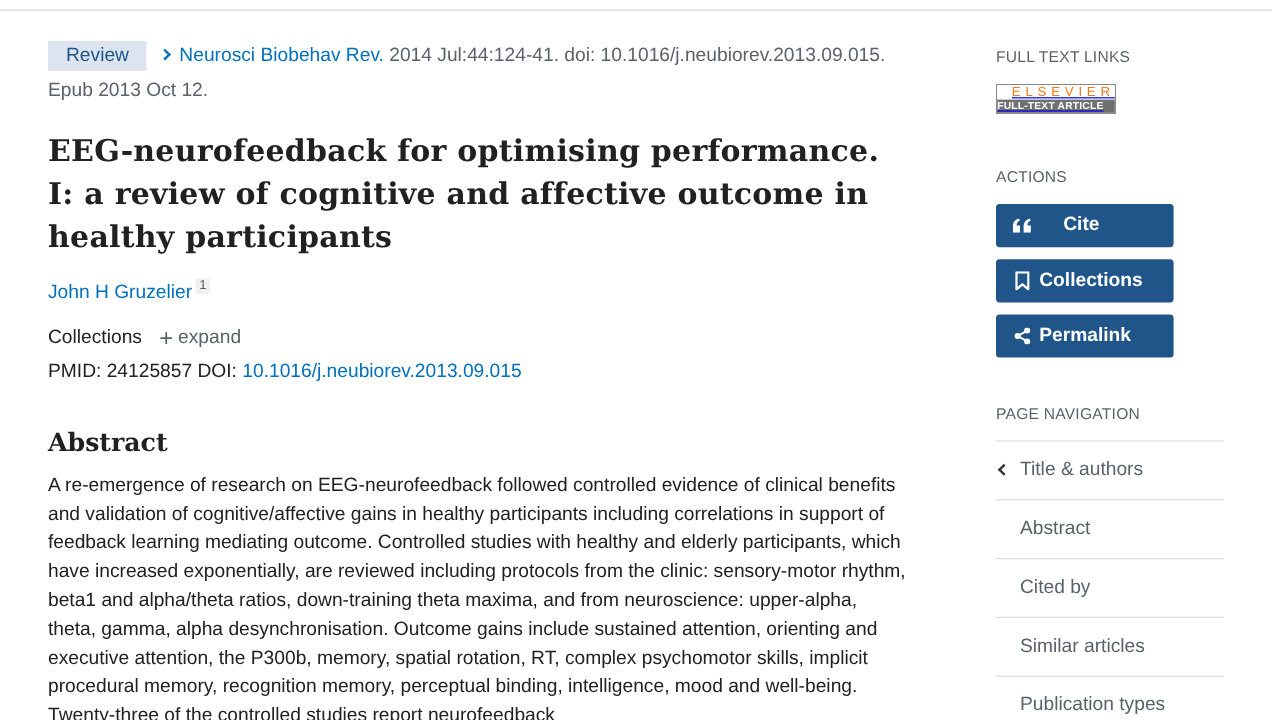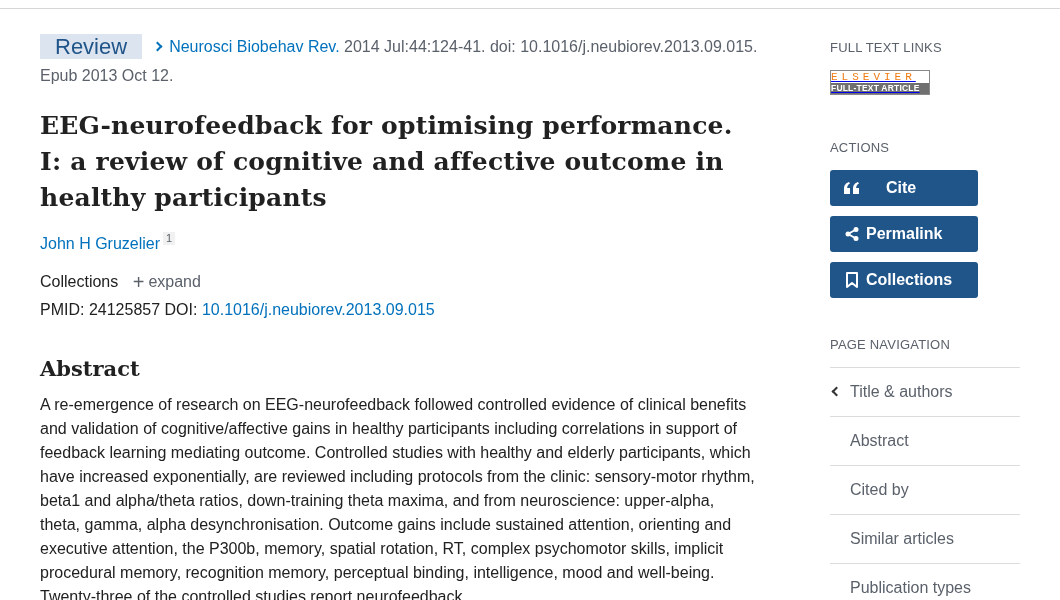--- a/index.html
+++ b/index.html
@@ -4,21 +4,21 @@
   <style>
     * { box-sizing: border-box; margin: 0; padding: 0; }
     html, body { width: 1060px; height: 600px; overflow: hidden; background: #ffffff; }
     body { font-family: "Liberation Sans", "DejaVu Sans", sans-serif; color: #212121; position: relative; }
 
     .top-rule { position: absolute; left: 0; top: 8px; width: 1060px; height: 1px; background: #d6d6d6; }
 
     .main { position: absolute; left: 40px; top: 32px; width: 720px; }
 
     .cit-line { font-size: 16px; line-height: 29px; color: #5b616b; }
-    .badge-review { display: inline-block; background: #dce4ef; color: #20558a; padding: 0 15px; height: 25px; line-height: 25px; font-size: 22px; vertical-align: top; margin-top: 2px; }
+    .badge-review { display: inline-block; background: #dce4ef; color: #20558a; padding: 0 15px; height: 25px; line-height: 25px; font-size: 16px; vertical-align: top; margin-top: 2px; }
     .journal-link { color: #0071bc; text-decoration: none; margin-left: 8px; }
     .chev-right { display: inline-block; width: 7px; height: 7px; border-right: 2px solid #0071bc; border-top: 2px solid #0071bc; transform: rotate(45deg); margin-right: 8px; position: relative; top: -2px; margin-left: 4px; }
 
     .title { font-family: "DejaVu Serif", "Liberation Serif", serif; font-weight: bold; font-size: 25px; line-height: 36px; color: #212121; margin-top: 18px; width: 720px; letter-spacing: 0.2px; }
 
     .authors { margin-top: 18px; font-size: 16px; line-height: 20px; }
     .author-link { color: #0071bc; text-decoration: none; }
     .aff-sup { display: inline-block; background: #f1f1f1; color: #5b616b; font-size: 11px; padding: 0 3px; line-height: 13px; vertical-align: top; margin-left: 3px; margin-top: -2px; }
 
     .affil-row { margin-top: 16px; font-size: 16px; line-height: 20px; color: #212121; }
@@ -29,21 +29,21 @@
     .ids-row .doi-label { margin-left: 0; }
     .doi-link { color: #0071bc; text-decoration: none; }
 
     .abstract-h { font-family: "DejaVu Serif", "Liberation Serif", serif; font-weight: bold; font-size: 21px; margin-top: 36px; color: #212121; }
     .abstract-text { margin-top: 12px; font-size: 16px; line-height: 24px; color: #212121; width: 716px; }
 
     .side { position: absolute; left: 830px; top: 40px; width: 190px; }
     .side-h { font-size: 13px; color: #5b616b; letter-spacing: 0.2px; text-transform: uppercase; }
 
     .elsevier { display: block; margin-top: 15px; width: 100px; height: 25px; border: 1px solid #888; background: #fff; }
-    .elsevier .top { height: 12px; line-height: 12px; text-align: left; font-family: Liberation Mono, monospace; color: #f07b13; font-size: 11px; letter-spacing: 4px; background: #fff; }
+    .elsevier .top { height: 12px; line-height: 12px; text-align: right; font-family: Liberation Sans, sans-serif; color: #f07b13; font-size: 11px; letter-spacing: 4px; background: #fff; }
     .elsevier .bot { height: 11px; line-height: 11px; background: #707070; color: #fff; font-size: 8.5px; font-weight: bold; letter-spacing: 0.2px; }
 
     .actions-h { margin-top: 45px; }
     .btn { display: flex; align-items: center; width: 148px; height: 36px; background: #20558a; color: #fff; border-radius: 3px; font-weight: bold; font-size: 16px; cursor: pointer; }
     .btn-cite { margin-top: 15px; }
     .btn-coll, .btn-perm { margin-top: 10px; }
     .btn .ico { width: 20px; margin-left: 12px; display: inline-flex; justify-content: center; align-items: center; }
     .btn-cite .lbl { margin-left: 24px; }
     .btn-coll .lbl, .btn-perm .lbl { margin-left: 4px; }
 
@@ -96,39 +96,39 @@
 
   <div class="btn btn-cite">
     <span class="ico">
       <svg width="16" height="12" viewBox="0 0 16 12">
           <path d="M0 12V7C0 3 2 1 5 0l1 1.5C4 2.5 3.2 4 3.2 6H6v6H0zm9 0V7c0-4 2-6 5-7l1 1.5c-2 1-2.8 2.5-2.8 4.5H15v6H9z" fill="#fff"></path>
         </svg>
     </span>
     <span class="lbl">Cite</span>
   </div>
 
+  <div class="btn btn-coll">
+    <span class="ico">
+      <svg width="12" height="16" viewBox="0 0 12 16">
+          <path d="M1 1h10v14l-5-4-5 4z" fill="none" stroke="#fff" stroke-width="2" stroke-linejoin="round"></path>
+        </svg>
+    </span>
+    <span class="lbl">Collections</span>
+  </div>
+
   <div class="btn btn-perm">
     <span class="ico">
       <svg width="14" height="14" viewBox="0 0 14 14">
           <circle cx="11" cy="2.5" r="2.5" fill="#fff"></circle>
           <circle cx="3" cy="7" r="2.5" fill="#fff"></circle>
           <circle cx="11" cy="11.5" r="2.5" fill="#fff"></circle>
           <path d="M11 2.5L3 7l8 4.5" stroke="#fff" stroke-width="1.8" fill="none"></path>
         </svg>
     </span>
     <span class="lbl">Permalink</span>
-  </div>
-
-  <div class="btn btn-coll">
-    <span class="ico">
-      <svg width="12" height="16" viewBox="0 0 12 16">
-          <path d="M1 1h10v14l-5-4-5 4z" fill="none" stroke="#fff" stroke-width="2" stroke-linejoin="round"></path>
-        </svg>
-    </span>
-    <span class="lbl">Collections</span>
   </div>
 
   <div class="side-h nav-h">PAGE NAVIGATION</div>
   <div class="nav-list">
     <div class="nav-item">
       <span class="chev-left"></span>
       <span>Title &amp; authors</span>
     </div>
     <div class="nav-item">
       <span>Abstract</span>

